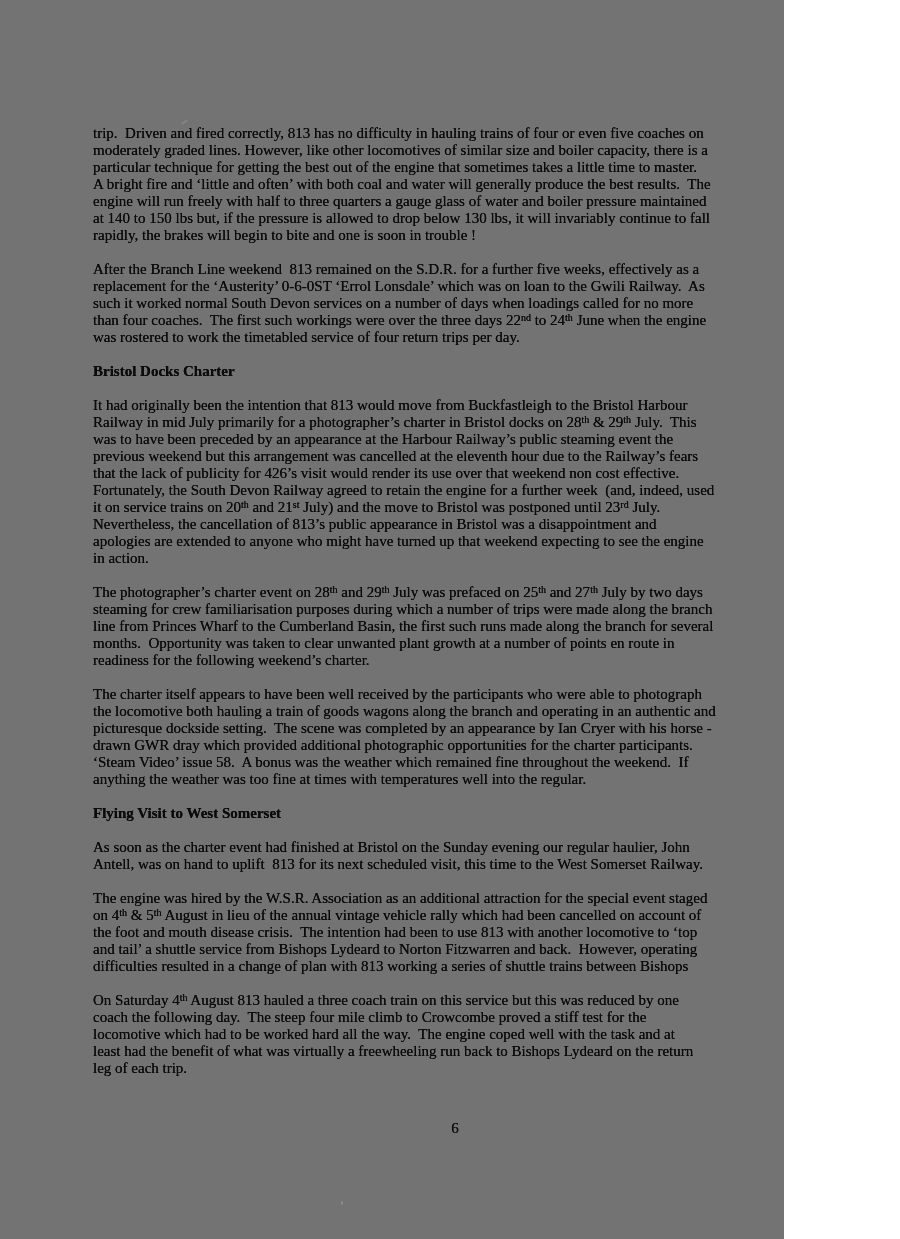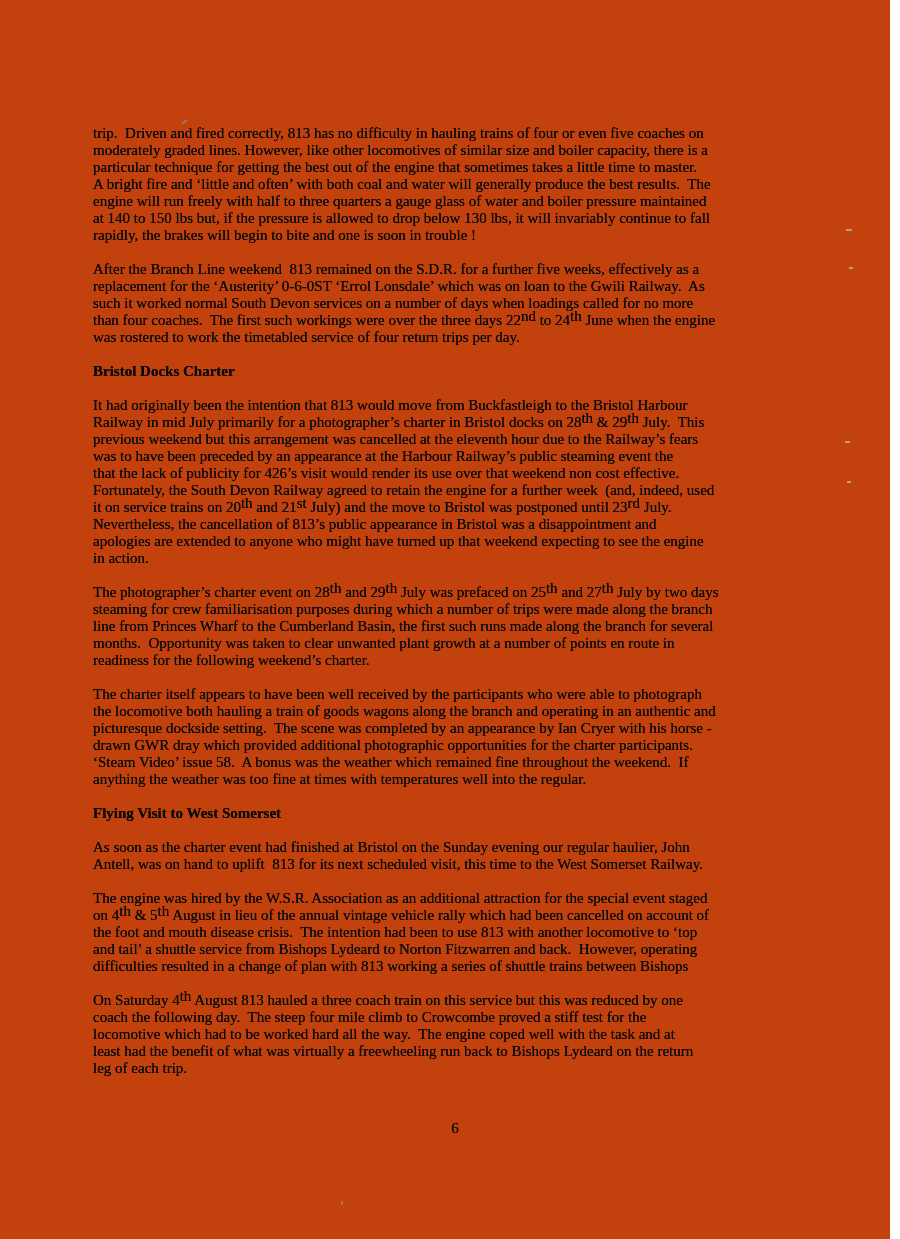--- a/index.html
+++ b/index.html
@@ -2,23 +2,23 @@
 <html><head>
 <meta charset="utf-8">
 <style>
   html, body {
     margin: 0;
     padding: 0;
     background: #ffffff;
   }
   .page {
     position: relative;
-    width: 890px;
+    width: 784px;
     height: 1239px;
-    background: #c2410c;
+    background: #737373;
     overflow: hidden;
     font-family: "Liberation Serif", "DejaVu Serif", serif;
     color: #0b0b0b;
   }
   .doc-body {
     position: absolute;
     left: 93px;
     top: 125px;
     width: 724px;
   }
@@ -28,21 +28,21 @@
   .line, .heading {
     font-size: 15px;
     line-height: 17px;
     white-space: pre;
     text-shadow: 0 0 0.35px currentColor;
   }
   .heading {
     font-weight: 700;
   }
   sup {
-    font-size: 15px;
+    font-size: 10px;
     line-height: 0;
     position: relative;
     top: -4.5px;
     vertical-align: baseline;
   }
   .page-number {
     position: absolute;
     top: 1120px;
     left: 93px;
     width: 724px;
@@ -83,22 +83,22 @@
         <div class="line">After the Branch Line weekend  813 remained on the S.D.R. for a further five weeks, effectively as a</div>
         <div class="line">replacement for the ‘Austerity’ 0-6-0ST ‘Errol Lonsdale’ which was on loan to the Gwili Railway.  As</div>
         <div class="line">such it worked normal South Devon services on a number of days when loadings called for no more</div>
         <div class="line">than four coaches.  The first such workings were over the three days 22<sup>nd</sup> to 24<sup>th</sup> June when the engine</div>
         <div class="line">was rostered to work the timetabled service of four return trips per day.</div>
       </div>
       <div class="heading">Bristol Docks Charter</div>
       <div class="paragraph">
         <div class="line">It had originally been the intention that 813 would move from Buckfastleigh to the Bristol Harbour</div>
         <div class="line">Railway in mid July primarily for a photographer’s charter in Bristol docks on 28<sup>th</sup> &amp; 29<sup>th</sup> July.  This</div>
+        <div class="line">was to have been preceded by an appearance at the Harbour Railway’s public steaming event the</div>
         <div class="line">previous weekend but this arrangement was cancelled at the eleventh hour due to the Railway’s fears</div>
-        <div class="line">was to have been preceded by an appearance at the Harbour Railway’s public steaming event the</div>
         <div class="line">that the lack of publicity for 426’s visit would render its use over that weekend non cost effective.</div>
         <div class="line">Fortunately, the South Devon Railway agreed to retain the engine for a further week  (and, indeed, used</div>
         <div class="line">it on service trains on 20<sup>th</sup> and 21<sup>st</sup> July) and the move to Bristol was postponed until 23<sup>rd</sup> July.</div>
         <div class="line">Nevertheless, the cancellation of 813’s public appearance in Bristol was a disappointment and</div>
         <div class="line">apologies are extended to anyone who might have turned up that weekend expecting to see the engine</div>
         <div class="line">in action.</div>
       </div>
       <div class="paragraph">
         <div class="line">The photographer’s charter event on 28<sup>th</sup> and 29<sup>th</sup> July was prefaced on 25<sup>th</sup> and 27<sup>th</sup> July by two days</div>
         <div class="line">steaming for crew familiarisation purposes during which a number of trips were made along the branch</div>

